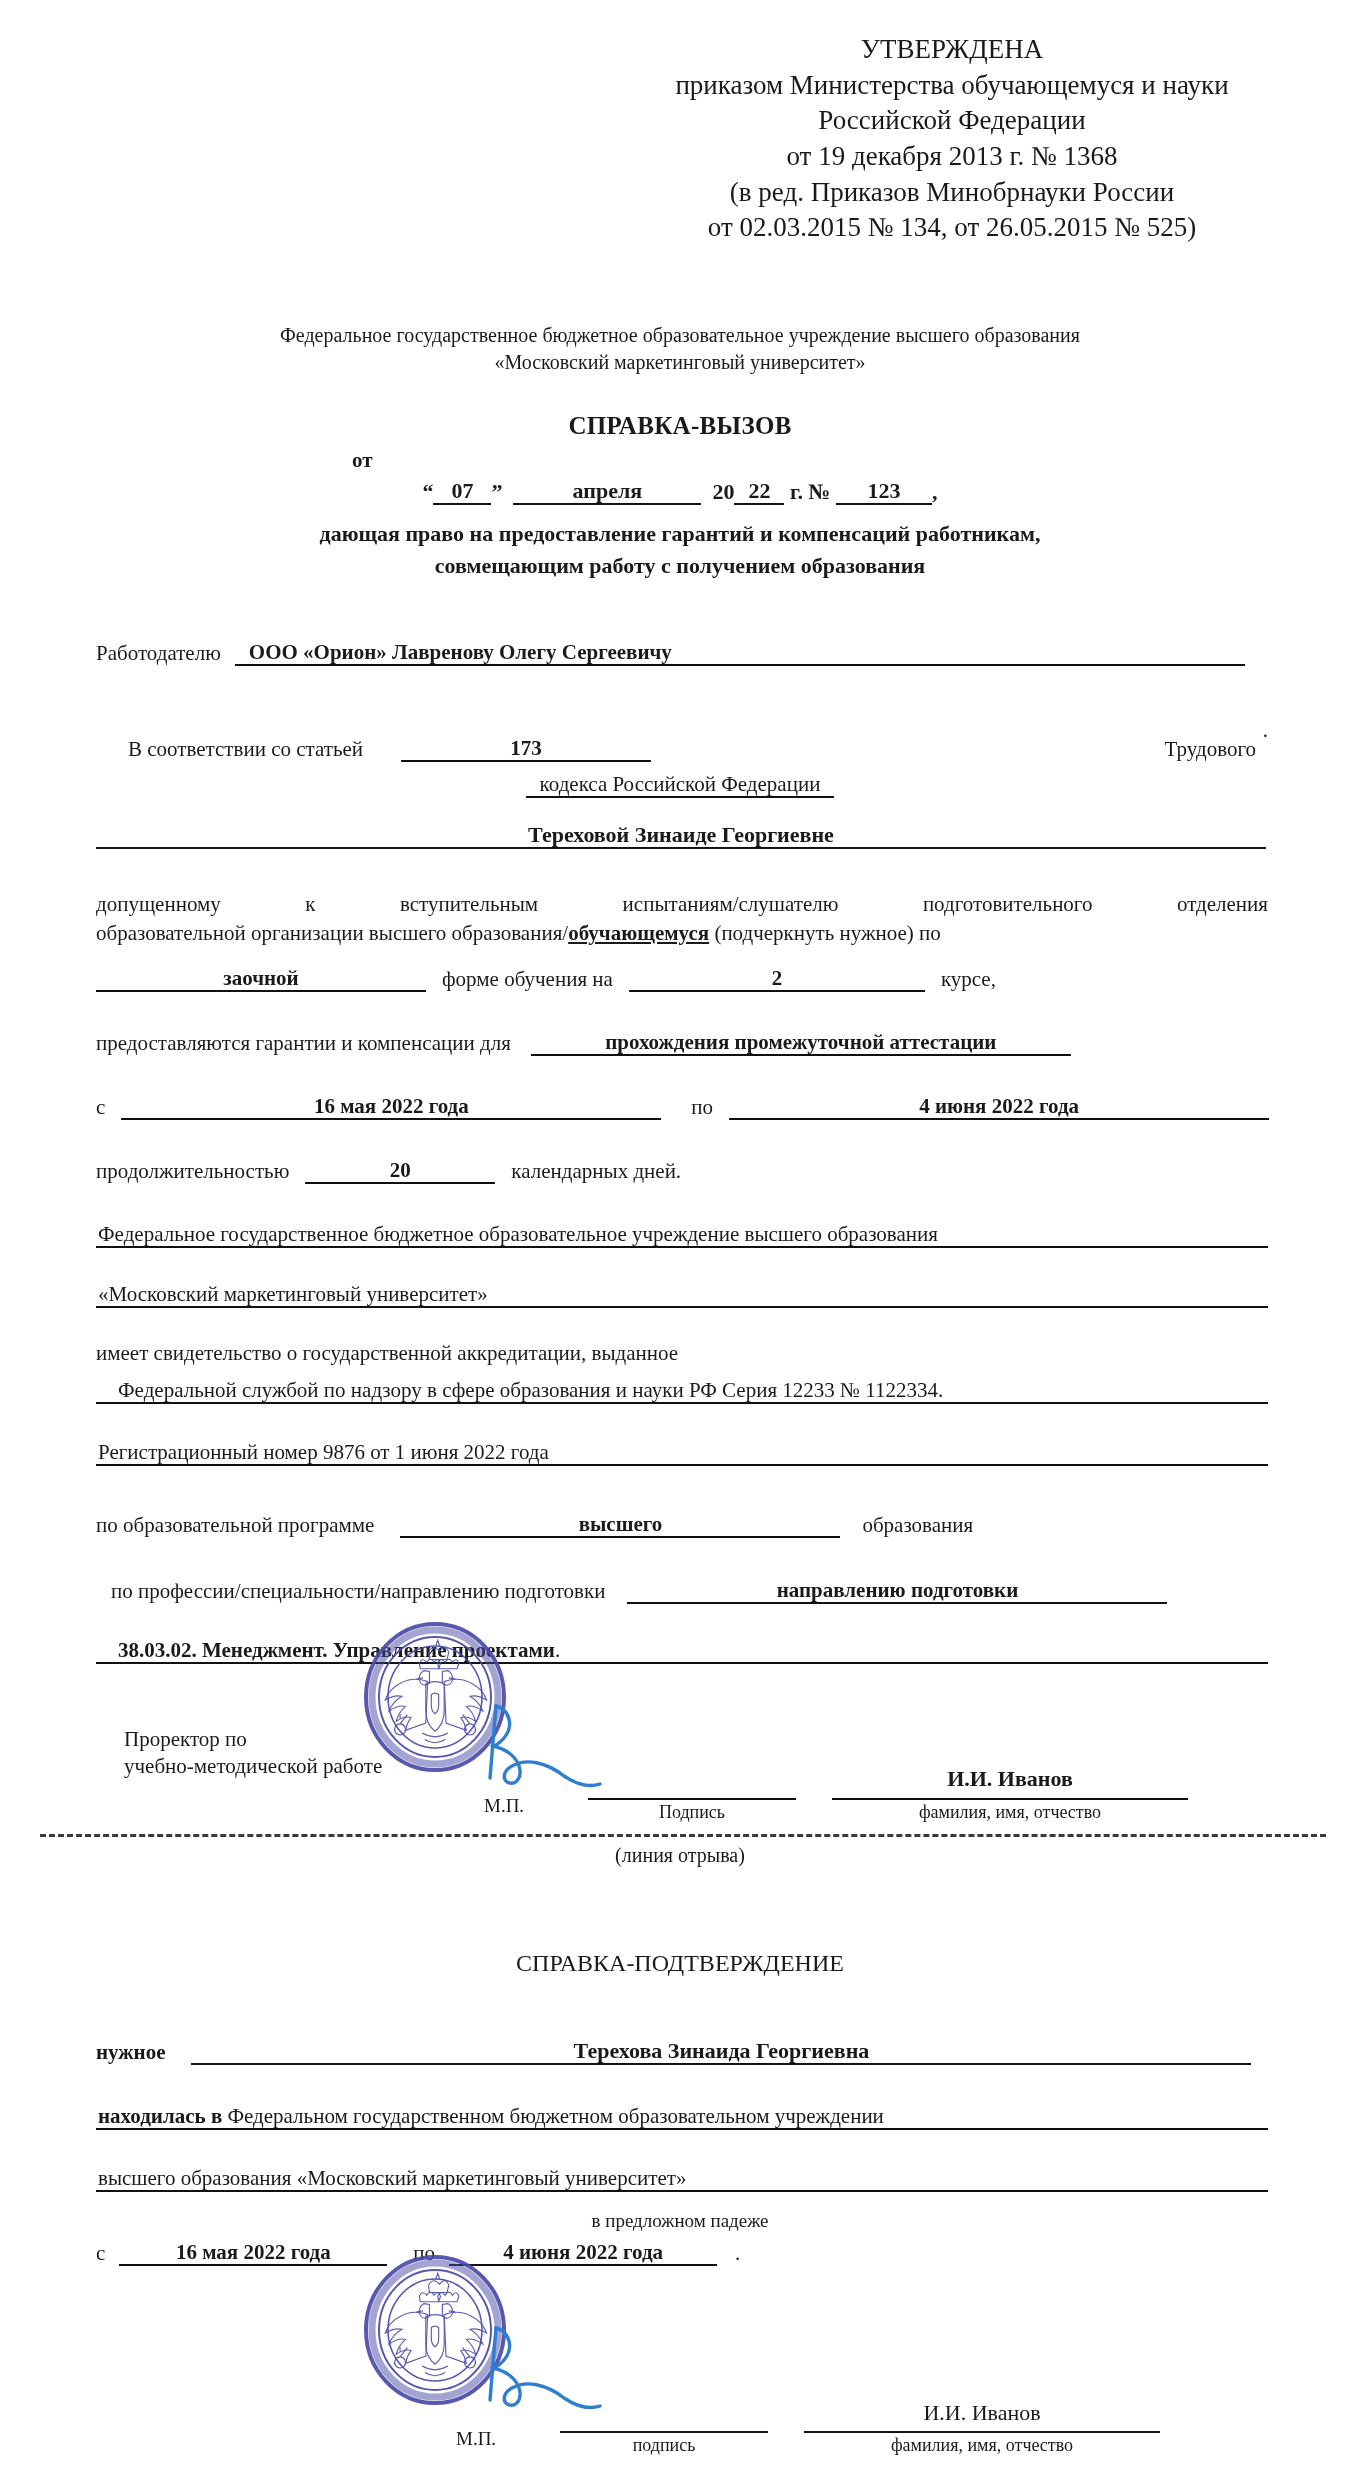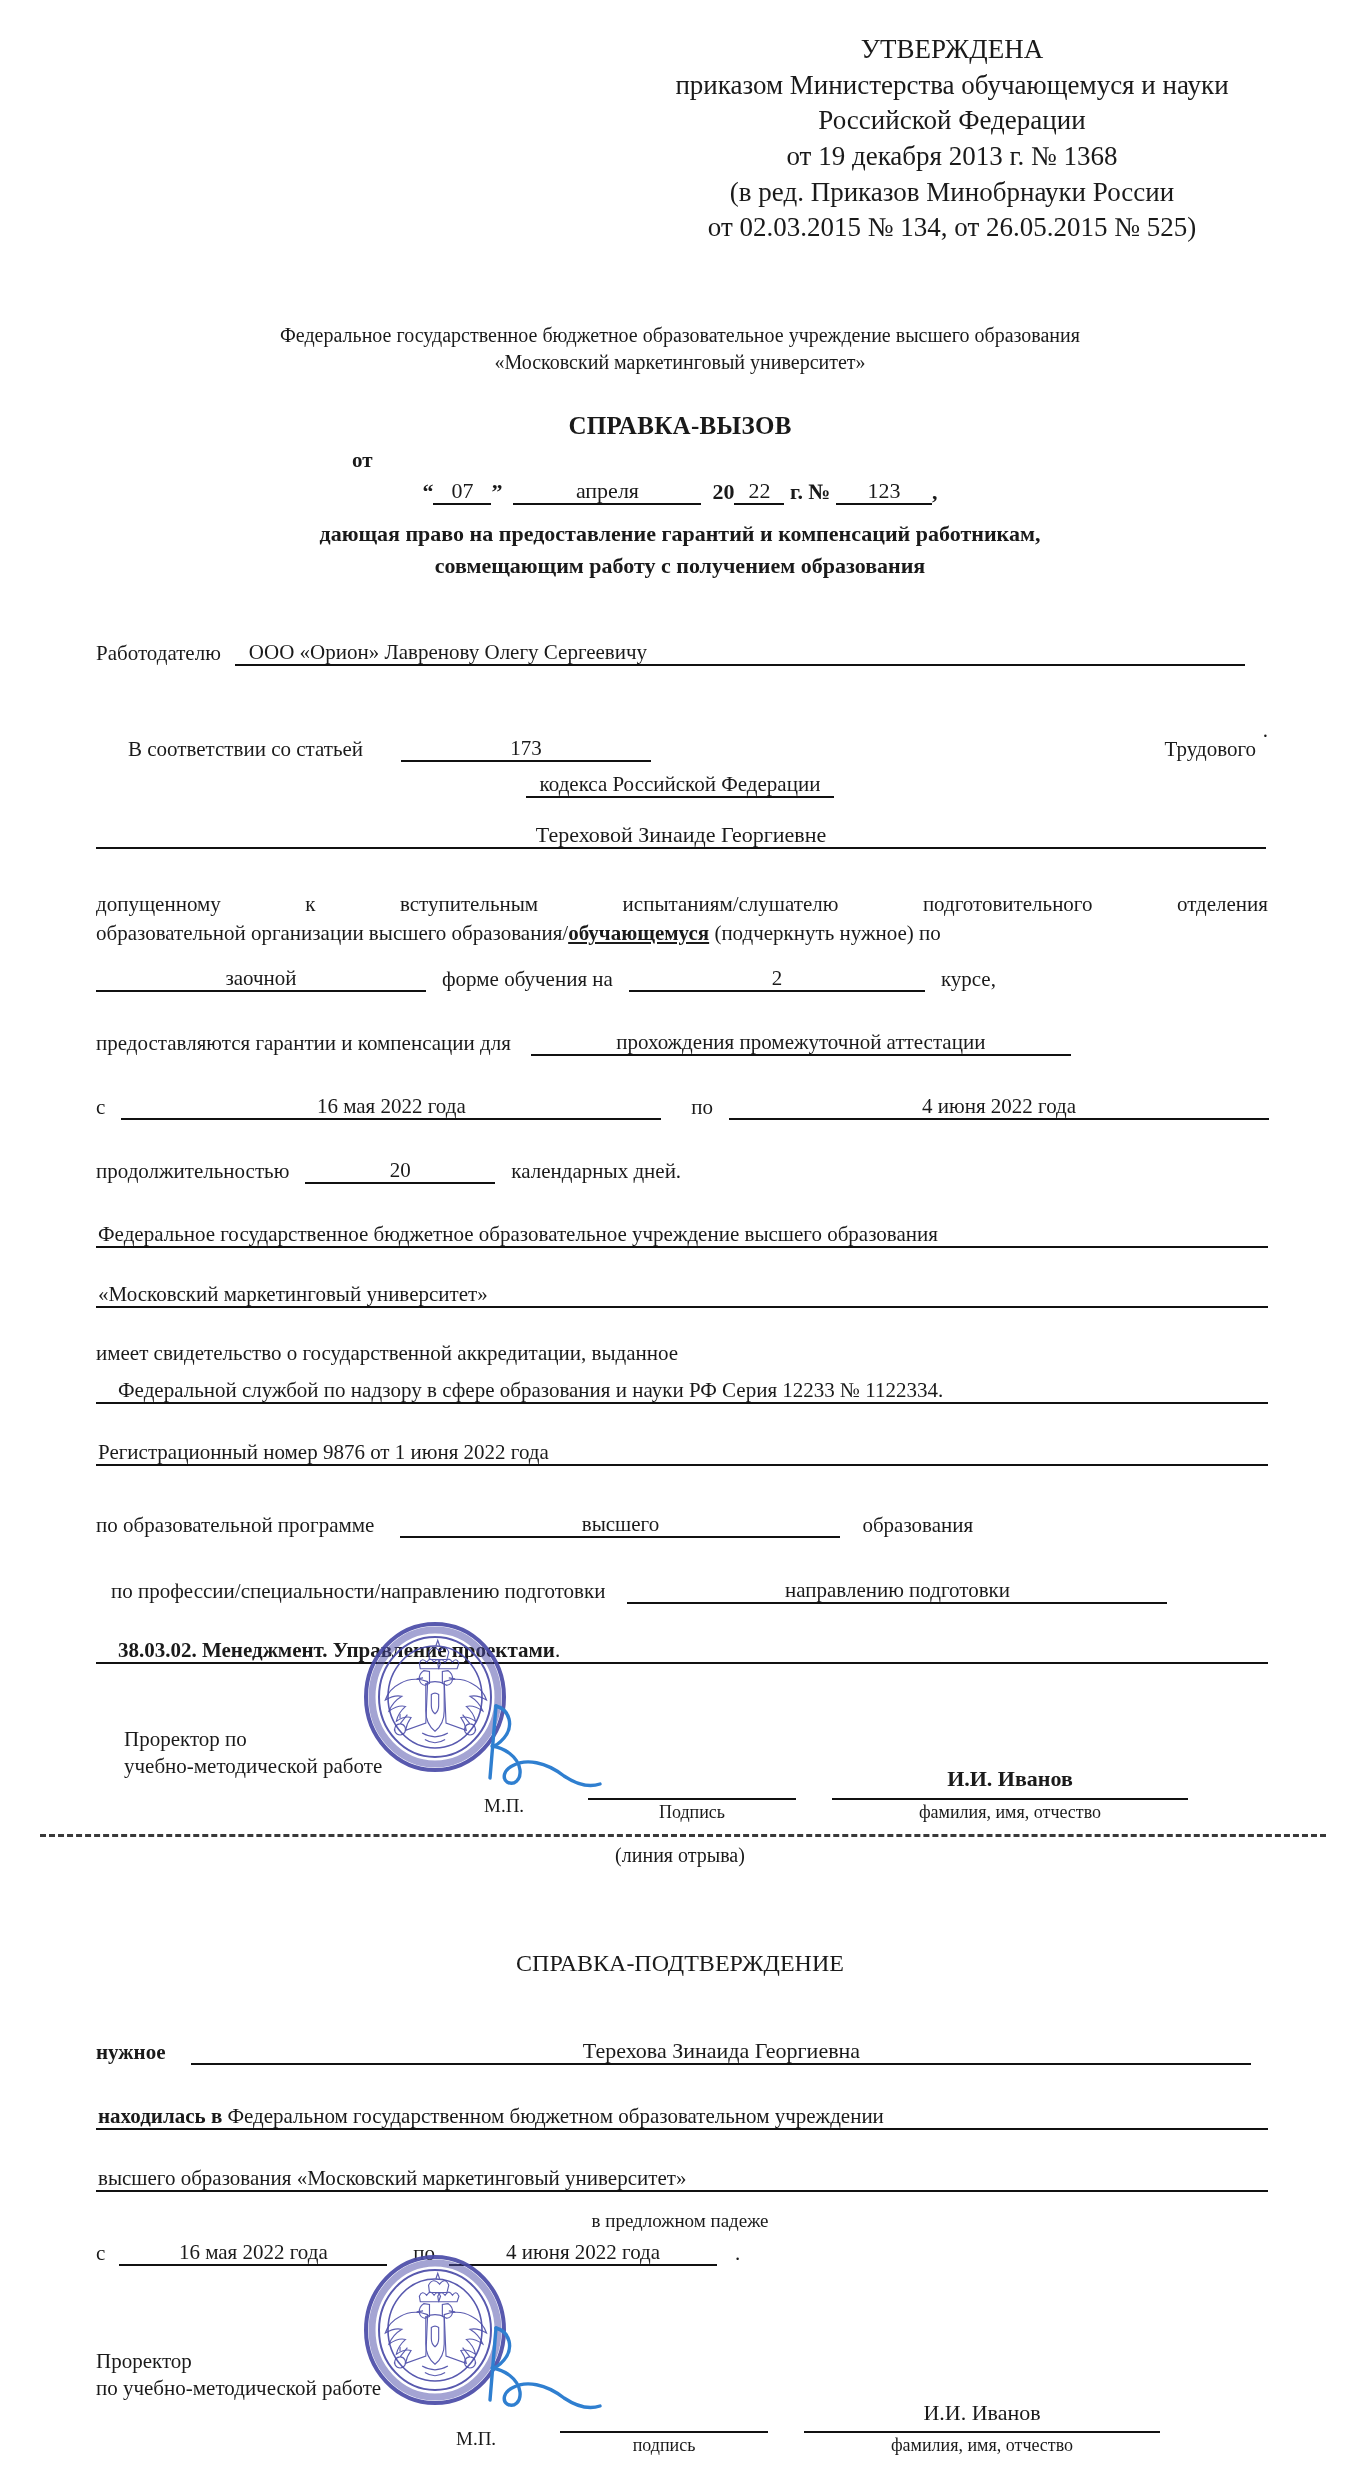--- a/index.html
+++ b/index.html
@@ -13,21 +13,21 @@
     position: relative;
     overflow: hidden;
   }
 
   .page { position: relative; width: 1360px; height: 2470px; padding: 0; }
   .fill {
     display: inline-block;
     border-bottom: 2.5px solid #111;
     text-align: center;
     vertical-align: bottom;
-    font-weight: normal;
+    font-weight: bold;
     line-height: 1.15;
   }
   .fill.left { text-align: left; }
 
   
   .approval {
     position: absolute;
     top: 32px;
     right: 128px;
     width: 560px;
@@ -484,24 +484,20 @@
   <div class="sig-ink" style="left:480px; top:2322px; width:190px; height:110px;">
     <svg width="190" height="110" viewBox="0 0 190 110" aria-hidden="true">
       <g fill="none" stroke="#2f7fd0" stroke-width="3.4" stroke-linecap="round" stroke-linejoin="round">
         <path d="M16,6 C14,28 12,52 10,78"></path>
         <path d="M16,6 C30,10 34,26 24,38 C18,45 14,46 12,46 C24,48 38,56 40,70 C41,80 34,86 27,82 C22,78 24,70 32,66 C46,58 66,62 84,76 C96,84 108,88 120,84"></path>
       </g>
     </svg>
   </div>
 
   <div class="sig2">
-    <div class="post">
-      <div>Проректор</div>
-      <div>по учебно-методической работе</div>
-    </div>
     <div class="mp">М.П.</div>
     <div class="sign-line"></div>
     <div class="sign-cap">подпись</div>
     <div class="name-line"></div>
     <div class="name-val">И.И. Иванов</div>
     <div class="name-cap">фамилия, имя, отчество</div>
   </div>
 
 </div>
 

